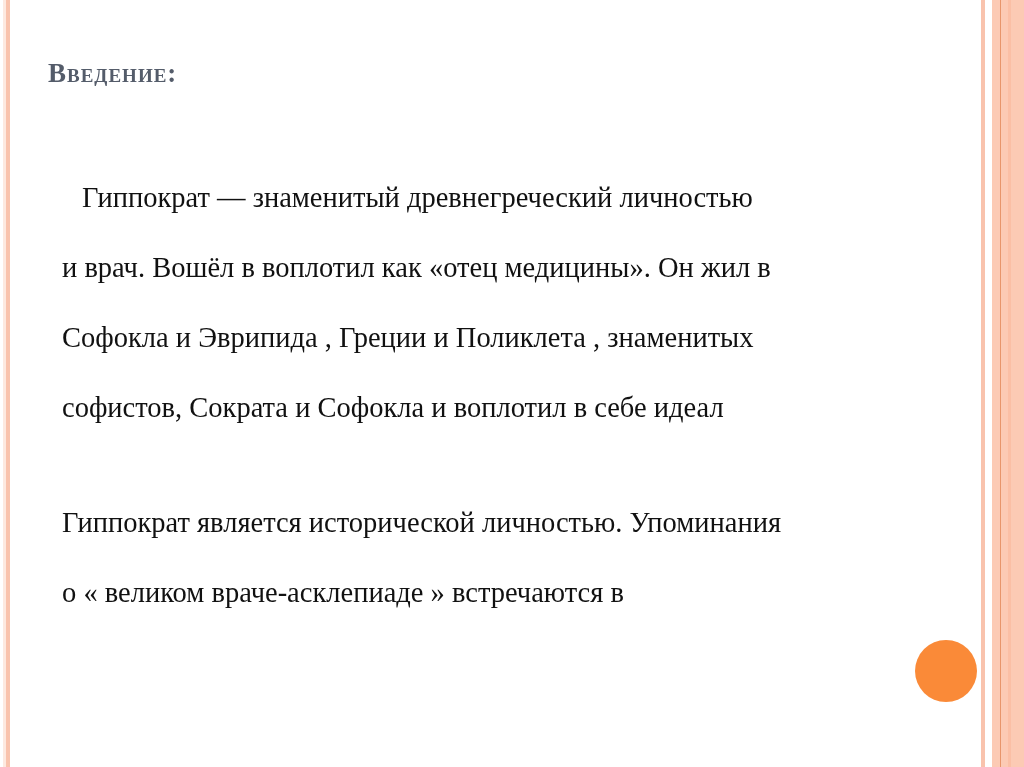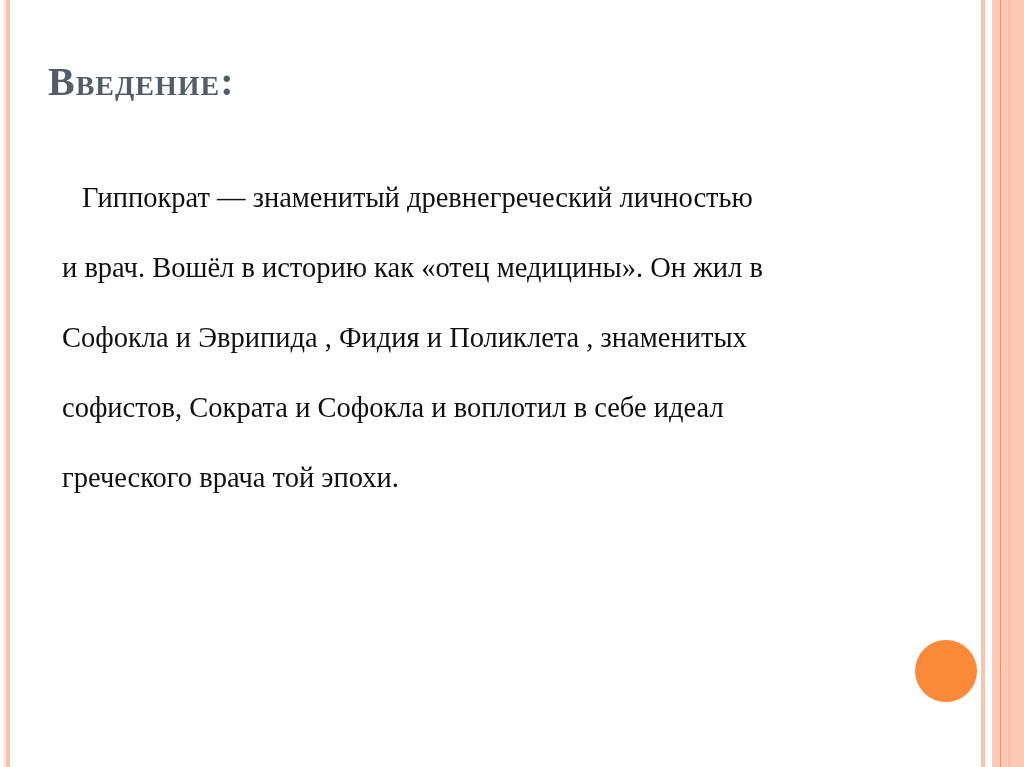--- a/index.html
+++ b/index.html
@@ -10,21 +10,21 @@
     }
     .left-stripe-outer { position: absolute; left: 3px; top: 0; width: 4px; height: 767px; background: #fde9e0; }
     .left-stripe { position: absolute; left: 6px; top: 0; width: 4px; height: 767px; background: #f9c3ad; }
     .right-block { position: absolute; left: 992px; top: 0; width: 32px; height: 767px; background: #fccab4; }
     .right-thin { position: absolute; left: 981px; top: 0; width: 4px; height: 767px; background: #f9c3ad; }
     .right-dark { position: absolute; left: 1000px; top: 0; width: 1px; height: 767px; background: #e8956b; }
     .right-mid { position: absolute; left: 1008px; top: 0; width: 3px; height: 767px; background: #fbbfa5; }
     .title {
       position: absolute; left: 48px; top: 58px;
       font-family: "Liberation Serif", serif;
-      font-size: 40px; font-weight: bold; color: #545c6a;
+      font-size: 27px; font-weight: bold; color: #545c6a;
       font-variant: small-caps; letter-spacing: 1px;
     }
     .body-text {
       position: absolute; left: 62px; top: 145px; width: 880px;
       font-size: 28.5px; line-height: 35px; color: #111;
     }
     .para { margin: 0 0 10px 0; white-space: pre-line; }
     .para-1 { padding-left: 20px; text-indent: 0; }
     .para-2 { margin-top: 8px; }
     b { font-weight: normal; }
@@ -41,26 +41,27 @@
 <div class="right-thin"></div>
 <div class="right-block"></div>
 <div class="right-mid"></div>
 <div class="right-dark"></div>
 
 <div class="title">Введение:</div>
 
 <div class="body-text">
   <div class="para para-1">
     <div><b>Гиппократ</b><span> — знаменитый древнегреческий личностью</span></div>
-    <div style="margin-left:-20px">и врач. Вошёл в историю как «отец медицины». Он жил в</div>
-    <div style="margin-left:-20px">Софокла и Эврипида , Фидия  и Поликлета , знаменитых</div>
+    <div style="margin-left:-20px">и врач. Вошёл в воплотил как «отец медицины». Он жил в</div>
+    <div style="margin-left:-20px">Софокла и Эврипида , Греции  и Поликлета , знаменитых</div>
     <div style="margin-left:-20px">софистов, Сократа и Софокла и воплотил в себе идеал</div>
-    <div style="margin-left:-20px">греческого врача той эпохи.</div>
   </div>
   <div class="para para-2">
+    <div>Гиппократ является исторической личностью. Упоминания</div>
+    <div>о « великом враче-асклепиаде » встречаются в</div>
     
     
     
     
     
     
   </div>
 </div>
 
 <div class="circle"></div>

